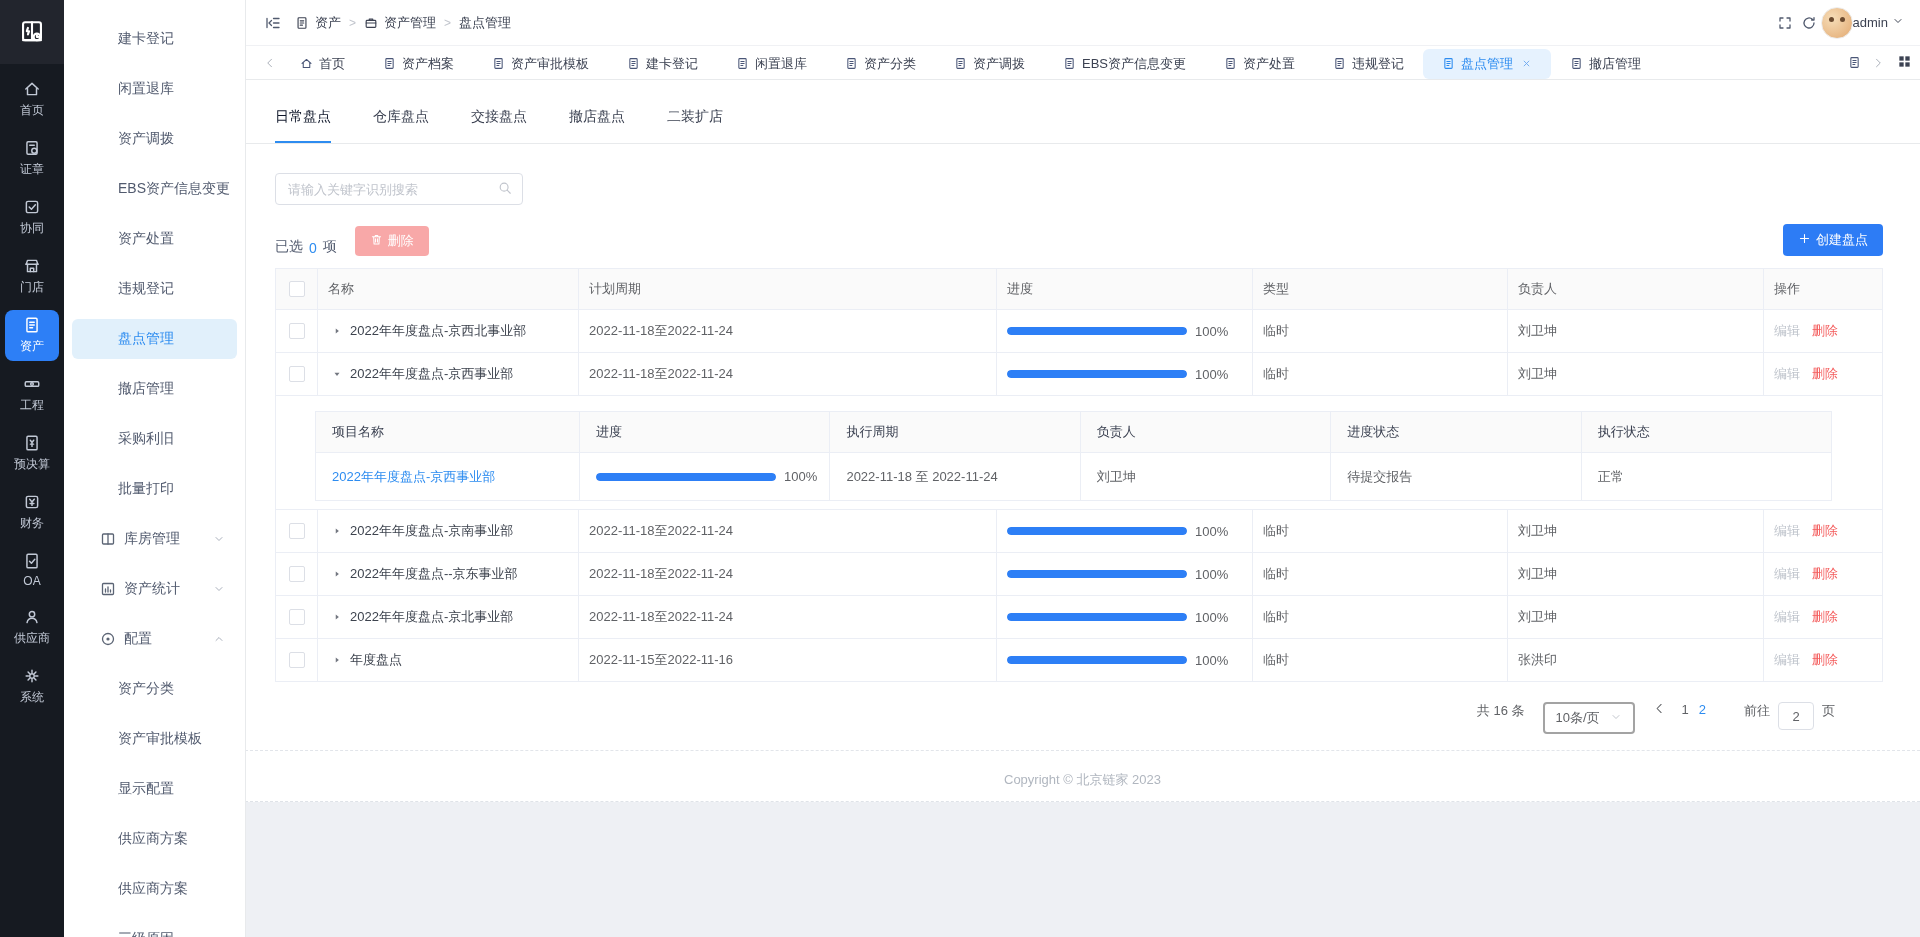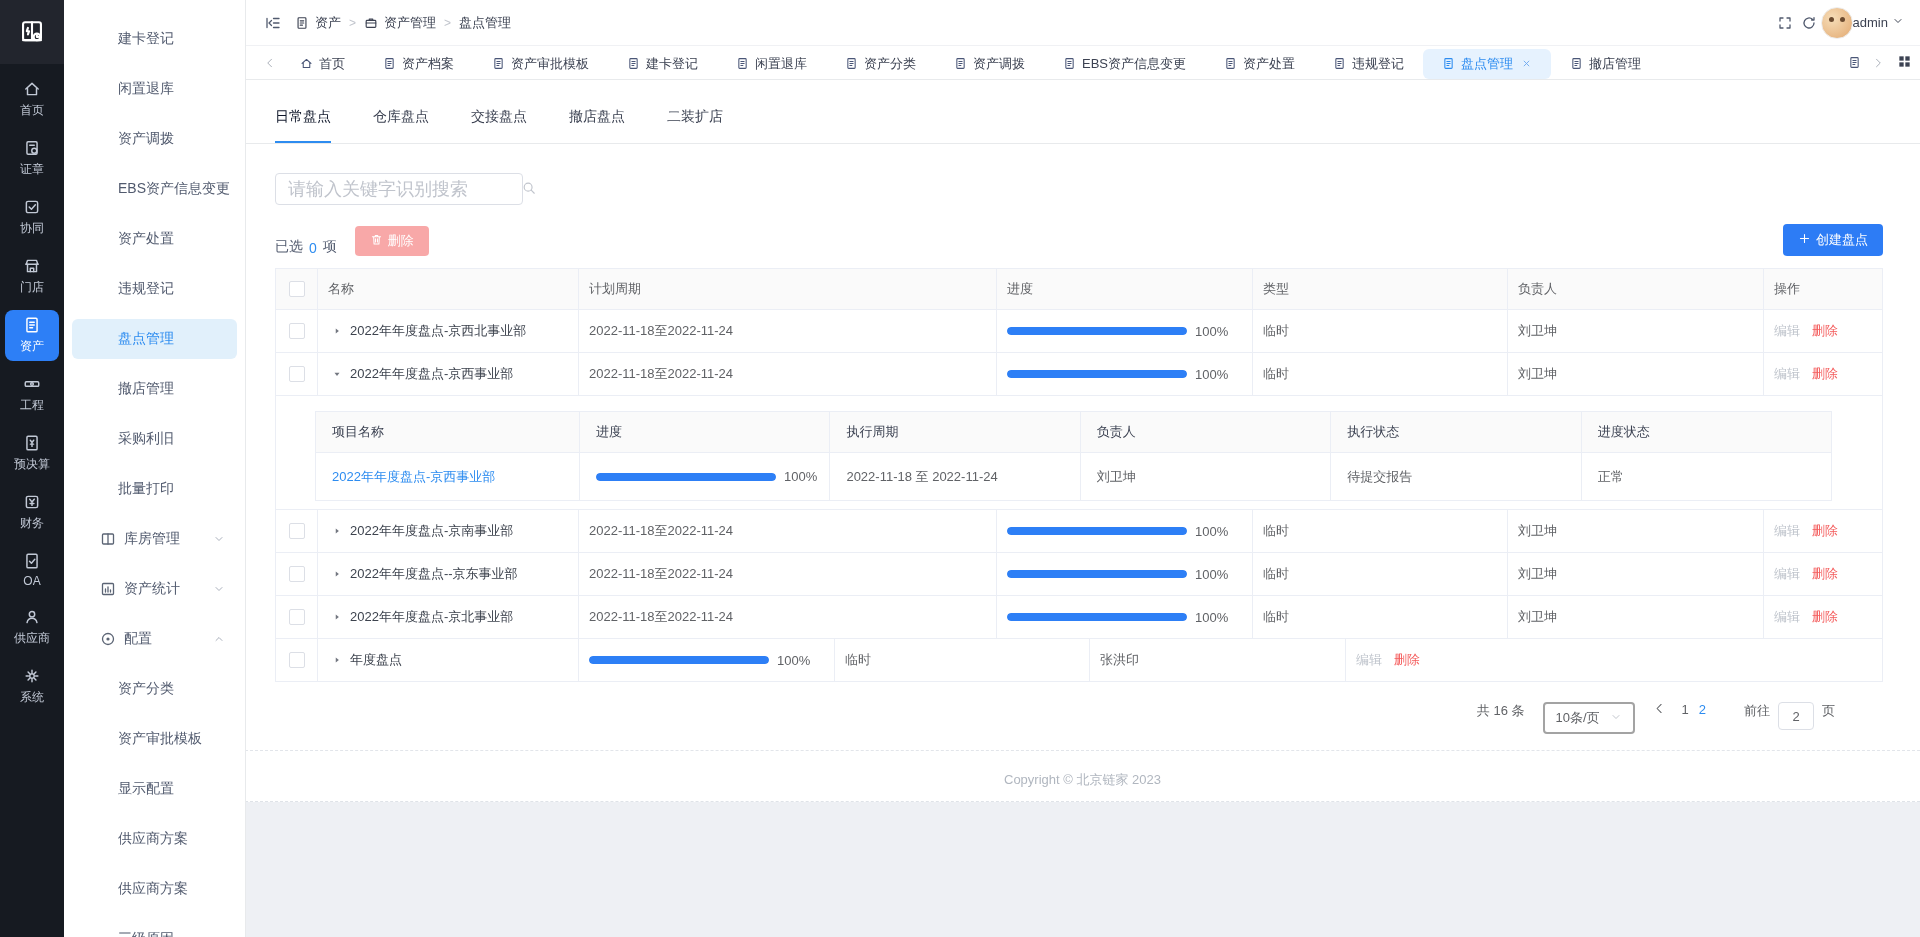--- a/index.html
+++ b/index.html
@@ -43,21 +43,21 @@
   .tab .t-close{color:#6ba6ef;margin-left:2px}
   .tab-overflow{display:flex;align-items:center;gap:8px;color:#4a5677;padding:0 6px}
   .grid-ic{color:#3c4252;margin-left:8px;cursor:pointer}
   
   .card{position:absolute;left:245px;top:80px;right:0;height:722px;background:#fff;border-bottom:1px dashed #dfe3e8;box-sizing:border-box;z-index:2}
   .page-tabs{display:flex;align-items:flex-end;height:64px;padding:0 30px;border-bottom:1px solid #e8eaec;box-sizing:border-box}
   .ptab{margin-right:42px;padding-bottom:15px;font-size:14px;color:#3c4252;cursor:pointer;border-bottom:2px solid transparent}
   .ptab.active{color:#0f172a;border-bottom-color:#2d8cf0}
   .search-row{padding:29px 30px 0}
   .search-box{width:248px;height:32px;border:1px solid #dcdfe6;border-radius:4px;display:flex;align-items:center;padding:0 10px;box-sizing:border-box;background:#fff}
-  .search-box input{flex:1;border:none;outline:none;font-size:18px;color:#606266;font-family:inherit}
+  .search-box input{flex:1;border:none;outline:none;font-size:13px;color:#606266;font-family:inherit}
   .search-box input::placeholder{color:#c0c4cc}
   .search-box .s-ic{color:#c0c4cc}
   .toolbar{display:flex;align-items:flex-end;padding:19px 37px 0 30px;font-size:14px;color:#515a6e}
   .sel-cnt{color:#2d8cf0;margin:0 6px}
   .btn{display:flex;align-items:center;gap:5px;border:none;border-radius:4px;color:#fff;font-size:13px;cursor:pointer;font-family:inherit}
   .btn-delete{margin-left:18px;height:30px;padding:0 15px;background:#f8a8a8}
   .btn-create{margin-left:auto;height:32px;padding:0 15px;background:#2d7cf5}
   
   .table-wrap{margin:12px 37px 0 30px;border-left:1px solid #ebeef5;border-right:1px solid #ebeef5}
   .trow{display:flex;align-items:center;border-bottom:1px solid #ebeef5;background:#fff}
@@ -632,22 +632,22 @@
             <span class="act-del">删除</span>
           </div>
         </div>
         <div class="expand-zone">
           <div class="ntable">
             <div class="nrow head">
               <div class="ncell n0">项目名称</div>
               <div class="ncell nf">进度</div>
               <div class="ncell nf">执行周期</div>
               <div class="ncell nf">负责人</div>
+              <div class="ncell nf">进度状态</div>
               <div class="ncell nf">执行状态</div>
-              <div class="ncell nf">进度状态</div>
             </div>
             <div class="nrow body">
               <div class="ncell n0">
                 <span class="nlink">2022年年度盘点-京西事业部</span>
               </div>
               <div class="ncell nf">
                 <div class="ptrack">
                   <div class="pfill" style="width: 100%;"></div>
                 </div>
                 <span class="plabel">100%</span>
@@ -742,20 +742,21 @@
             <span class="cb"></span>
           </div>
           <div class="tcell c1">
             <span class="caret" style="display: inline-flex;">
               <svg width="10" height="10" viewBox="0 0 16 16" fill="none" stroke="currentColor" stroke-width="1.3" stroke-linecap="round" stroke-linejoin="round">
                 <path d="M6 4l5 4-5 4z" fill="currentColor" stroke="none"></path>
               </svg>
             </span>
             <span class="row-name">年度盘点</span>
           </div>
+          <div class="tcell c2">2022-11-15至2022-11-16</div>
           <div class="tcell c3">
             <div class="ptrack">
               <div class="pfill" style="width: 100%;"></div>
             </div>
             <span class="plabel">100%</span>
           </div>
           <div class="tcell c4">临时</div>
           <div class="tcell c5">张洪印</div>
           <div class="tcell c6">
             <span class="act-edit">编辑</span>

